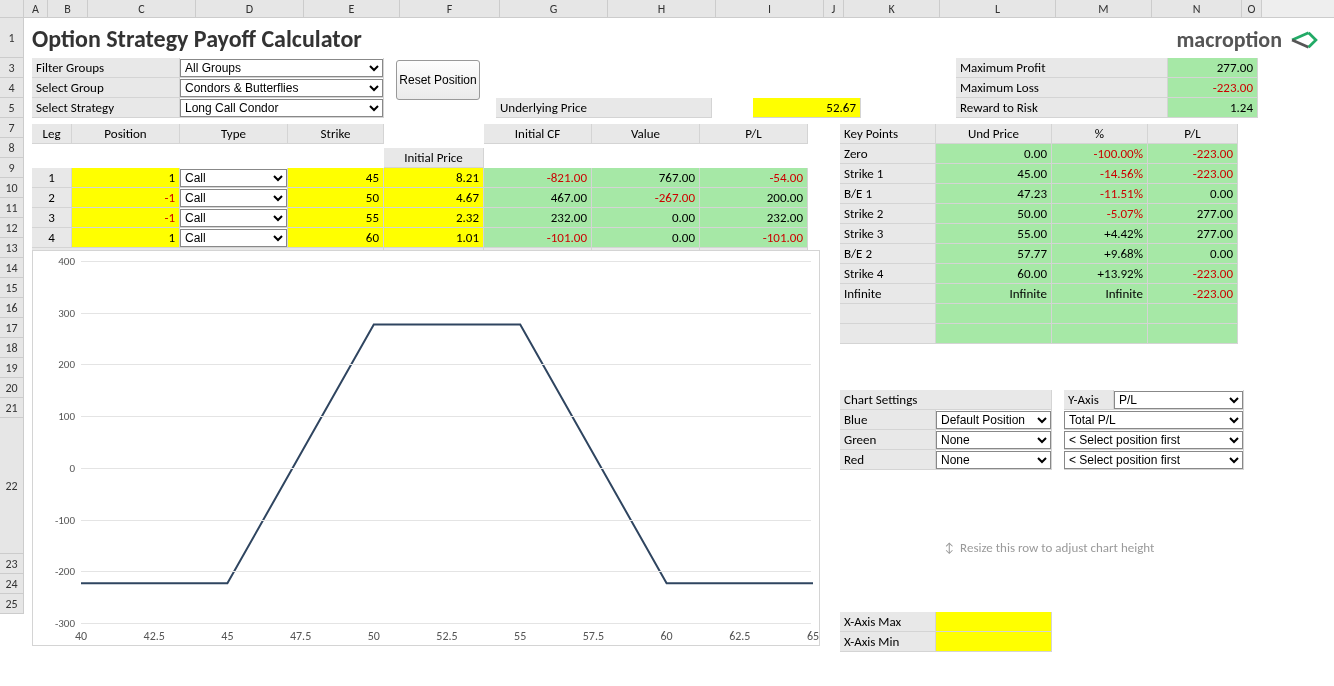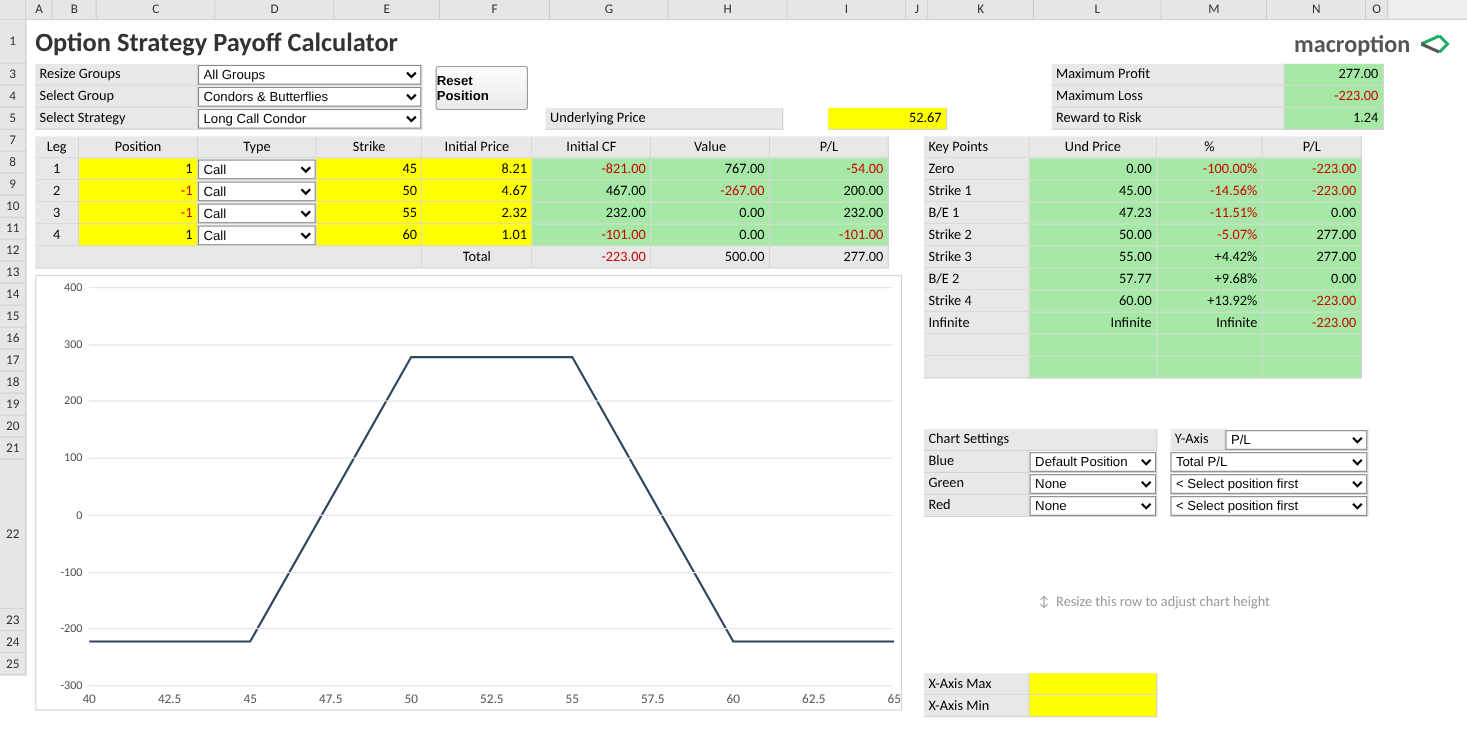--- a/index.html
+++ b/index.html
@@ -93,22 +93,21 @@
   background: #fff;
 }
 button.reset {
   width: 84px;
   height: 40px;
   background: linear-gradient(#fdfdfd,#eaeaea);
   border: 1px solid #999;
   border-radius: 3px;
   font-size: 12px;
   cursor: pointer;
-  text-align: left;
-  font-weight: bold;
+  text-align: center;
 }
 .flex-row { display: flex; }
 .section { position: absolute; }
 .chart-box {
   position: absolute;
   border: 1px solid #d4d4d4;
   background: #fff;
 }
 .chart-inner { position: relative; width: 100%; height: 100%; }
 .ytick { position: absolute; left: 6px; width: 36px; text-align: right; font-size: 11px; color: #555; transform: translateY(-50%); }
@@ -175,21 +174,21 @@
       <span>macroption</span>
       <svg viewBox="0 0 30 24">
         <path d="M2 12 L20 4" stroke="#2a6" stroke-width="3" fill="none"></path>
         <path d="M2 12 L20 20" stroke="#555" stroke-width="3" fill="none"></path>
         <path d="M20 4 L28 12 L20 20" stroke="#2a6" stroke-width="3" fill="none"></path>
       </svg>
     </div>
 
     <div class="section" style="left:8px; top:40px;">
       <div class="flex-row">
-        <div class="grid-cell hdr" style="width:148px;">Resize Groups</div>
+        <div class="grid-cell hdr" style="width:148px;">Filter Groups</div>
         <div class="grid-cell" style="width:204px; padding:0;">
           <select class="excel-dd"><option>All Groups</option></select>
         </div>
       </div>
       <div class="flex-row">
         <div class="grid-cell hdr" style="width:148px;">Select Group</div>
         <div class="grid-cell" style="width:204px; padding:0;">
           <select class="excel-dd"><option>Condors &amp; Butterflies</option></select>
         </div>
       </div>
@@ -226,21 +225,21 @@
         <div class="grid-cell green right" style="width:90px;">1.24</div>
       </div>
     </div>
 
     <div class="section" style="left:8px; top:106px;" id="legs-table">
         <div class="flex-row">
           <div class="grid-cell hdr center" style="width: 40px;">Leg</div>
           <div class="grid-cell hdr center" style="width: 108px;">Position</div>
           <div class="grid-cell hdr center" style="width: 108px;">Type</div>
           <div class="grid-cell hdr center" style="width: 96px;">Strike</div>
-          <div class="grid-cell hdr center" style="width: 100px;">Initial Price</div>
+          <div class="grid-cell hdr center" style="width: 100px; margin-top: 24px;">Initial Price</div>
           <div class="grid-cell hdr center" style="width: 108px;">Initial CF</div>
           <div class="grid-cell hdr center" style="width: 108px;">Value</div>
           <div class="grid-cell hdr center" style="width: 108px;">P/L</div>
         </div>
         <div class="flex-row">
           <div class="grid-cell hdr center" style="width: 40px;">1</div>
           <div class="grid-cell yellow right" style="width: 108px;">1</div>
           <div class="grid-cell " style="width: 108px; padding: 0px;">
             <select class="excel-dd"><option>Call</option></select>
           </div>

